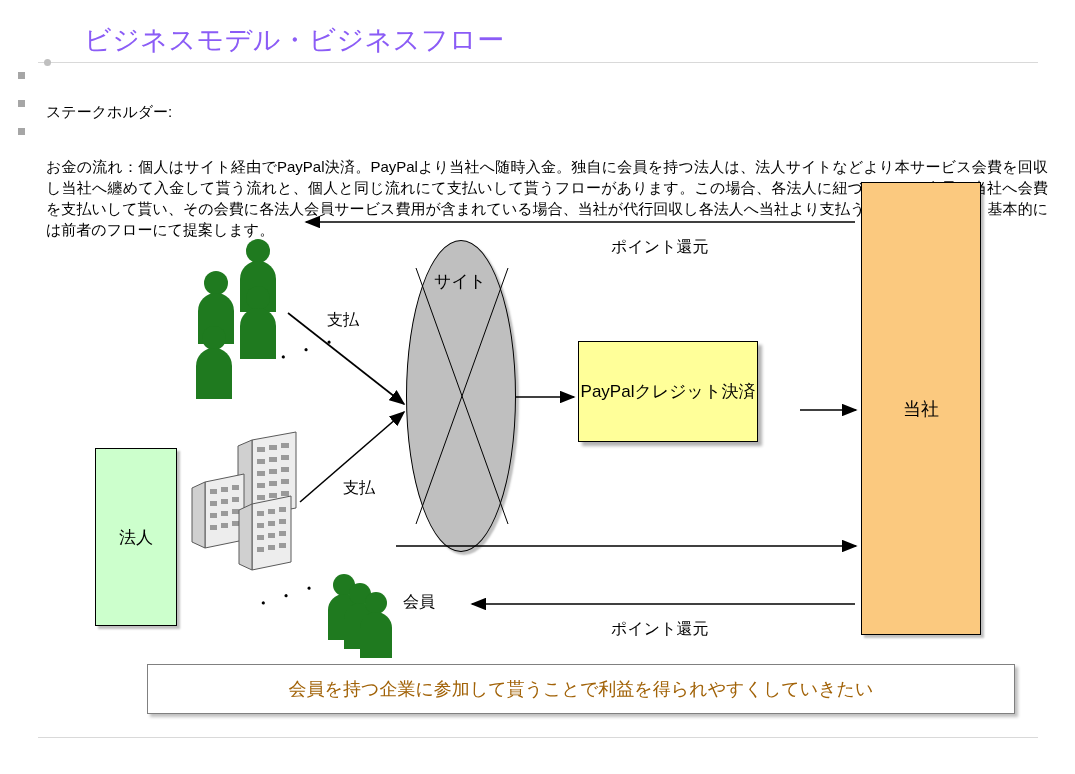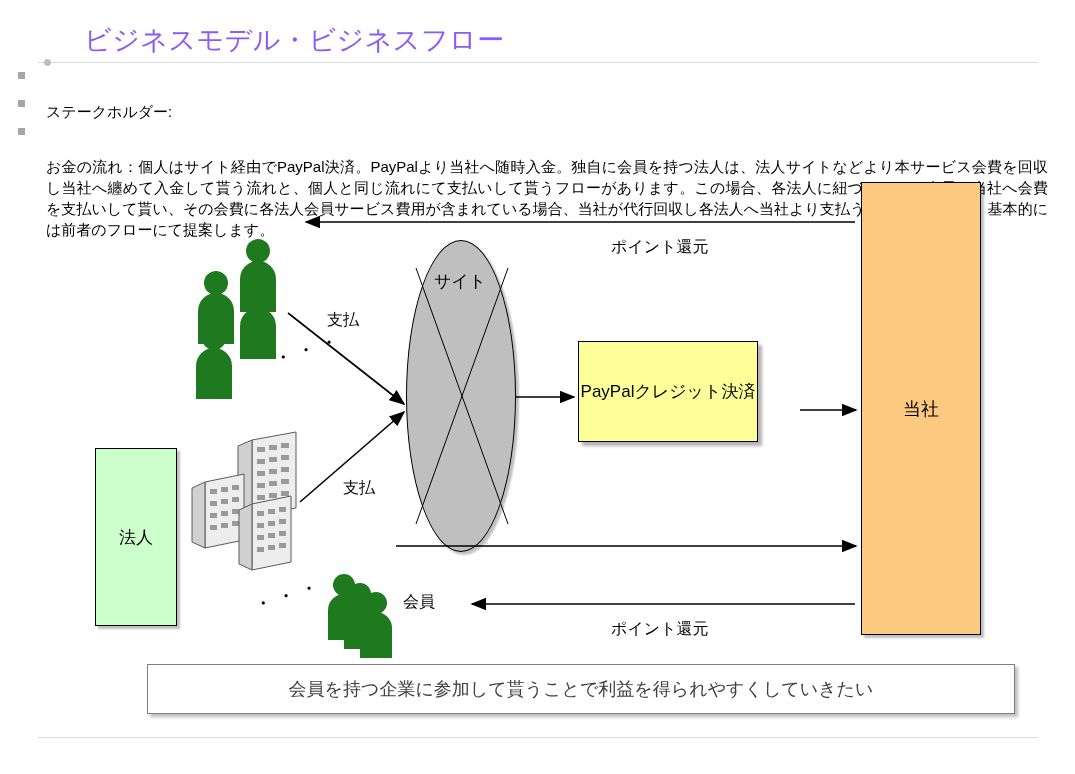--- a/index.html
+++ b/index.html
@@ -117,21 +117,21 @@
     color: #000000;
     box-shadow: 4px 4px 3px rgba(0,0,0,0.3);
   }
   .box-caption {
     background: #ffffff;
     border: 1px solid #808080;
     display: flex;
     align-items: center;
     justify-content: center;
     font-size: 18px;
-    color: #404040;
+    color: #a16207;
     box-shadow: 3px 3px 3px rgba(0,0,0,0.25);
   }
   .ellipse {
     background: #bfbfbf;
     border: 1px solid #000000;
     border-radius: 50%;
     box-shadow: 3px 3px 2px rgba(0,0,0,0.25);
   }
   .ell-label {
     position: absolute;

